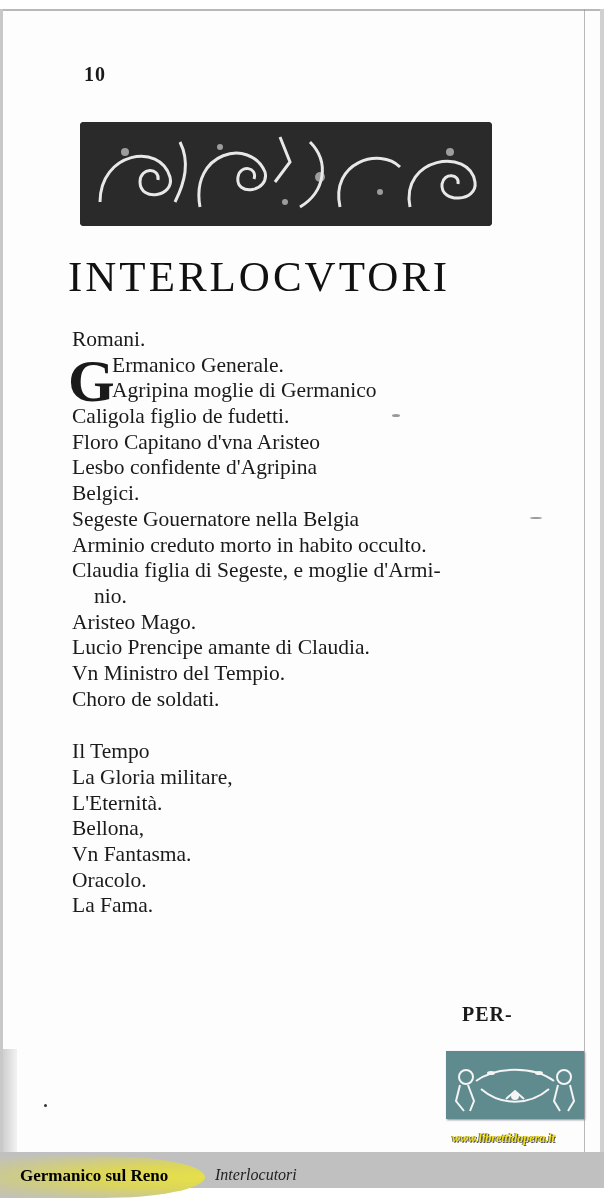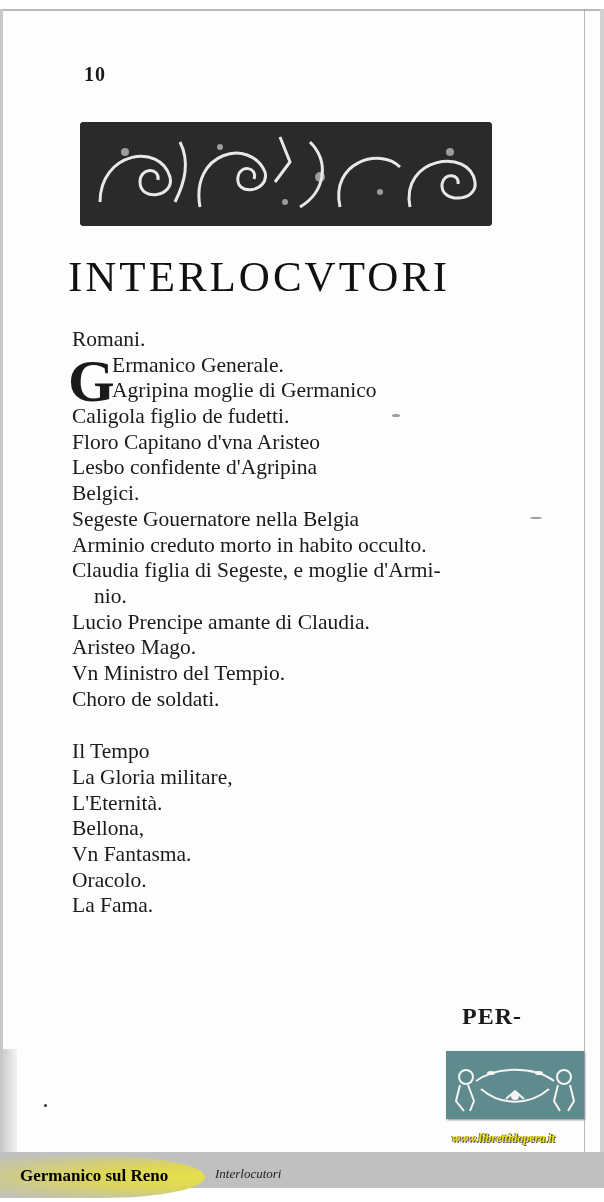--- a/index.html
+++ b/index.html
@@ -37,21 +37,21 @@
   .text-block { position:absolute; left:72px; top:318px; width:470px; font-size:21.5px; line-height:25.7px; }
   .line { white-space:nowrap; height:25.7px; }
   .line.center { text-align:left; width:400px; }
   .line.indent { padding-left:22px; }
   .dropcap-line { position:relative; }
   .dropcap {
     position:absolute; left:-4px; top:2px; font-size:60px; line-height:52px; font-weight:bold;
   }
   .gap { height:27px; }
   .catchword {
-    position:absolute; left:462px; top:994px; font-size:24px; font-weight:bold; letter-spacing:1px;
+    position:absolute; left:462px; top:994px; font-size:20px; font-weight:bold; letter-spacing:1px;
   }
   .logo-box {
     position:absolute; left:446px; top:1042px; width:138px; height:68px;
     background:#5f8a8e; box-shadow:1px 1px 2px #889;
   }
   .logo-box svg { width:100%; height:100%; display:block; }
   .site-url {
     position:absolute; left:452px; top:1122px; font-size:12px; font-weight:bold;
     color:#f0e020; text-shadow:1px 1px 0 #555, -1px 0 0 #777;
     font-family:"Liberation Serif", serif;
@@ -63,21 +63,21 @@
   .footer-pill {
     position:absolute; left:0; top:4px; width:205px; height:42px;
     background:radial-gradient(ellipse at 100% 50%, #e6e04a 0%, #dcd65a 40%, #c9c79a 75%, #c0c0c0 100%);
     border-radius:0 50% 50% 0 / 0 50% 50% 0;
   }
   .footer-title {
     position:absolute; left:20px; top:14px; font-size:17px; font-weight:bold; color:#000;
     font-family:"Liberation Serif", serif;
   }
   .footer-section {
-    position:absolute; left:215px; top:14px; font-size:13px; font-style:italic; color:#222;
+    position:absolute; left:215px; top:14px; font-size:16px; font-style:italic; color:#222;
     font-family:"Liberation Serif", serif;
   }
   .speck { position:absolute; background:#999; border-radius:50%; }
 </style>
 </head>
 <body>
 
 <div class="page">
   <div class="frame-top"></div>
   <div class="frame-left"></div>
@@ -121,22 +121,22 @@
     <div class="line" style="padding-left:40px">Agripina moglie di Germanico</div>
     <div class="line">Caligola figlio de fudetti.</div>
     <div class="line">Floro Capitano d'vna Aristeo</div>
     <div class="line">Lesbo confidente d'Agripina</div>
 
     <div class="line center">Belgici.</div>
     <div class="line">Segeste Gouernatore nella Belgia</div>
     <div class="line">Arminio creduto morto in habito occulto.</div>
     <div class="line">Claudia figlia di Segeste, e moglie d'Armi-</div>
     <div class="line indent">nio.</div>
+    <div class="line">Aristeo Mago.</div>
     <div class="line">Lucio Prencipe amante di Claudia.</div>
-    <div class="line">Aristeo Mago.</div>
     <div class="line">Vn Ministro del Tempio.</div>
     <div class="line">Choro de soldati.</div>
 
     <div class="gap"></div>
 
     <div class="line">Il Tempo</div>
     <div class="line">La Gloria militare,</div>
     <div class="line">L'Eternità.</div>
     <div class="line">Bellona,</div>
     <div class="line">Vn Fantasma.</div>

